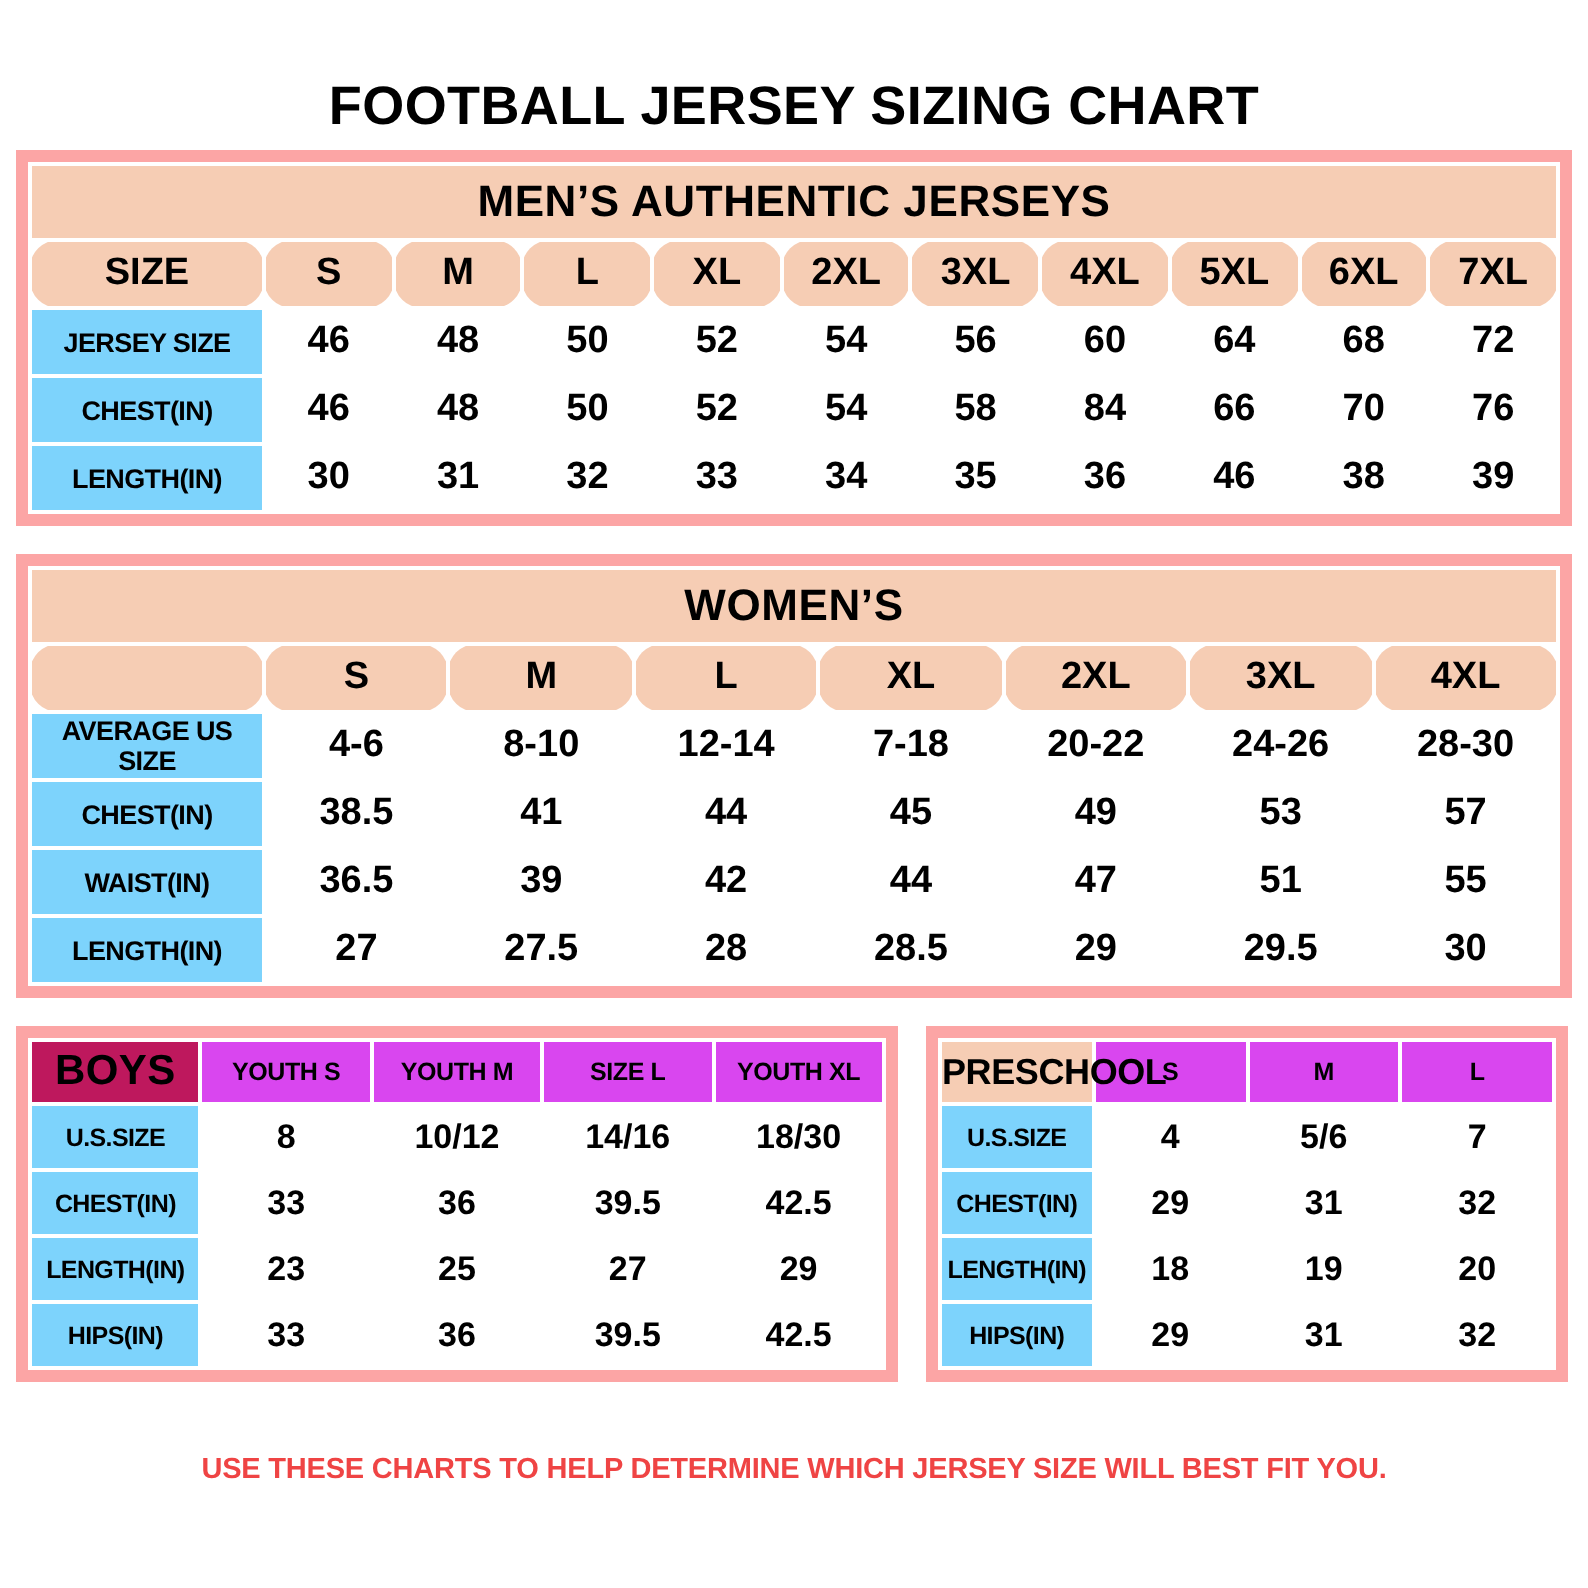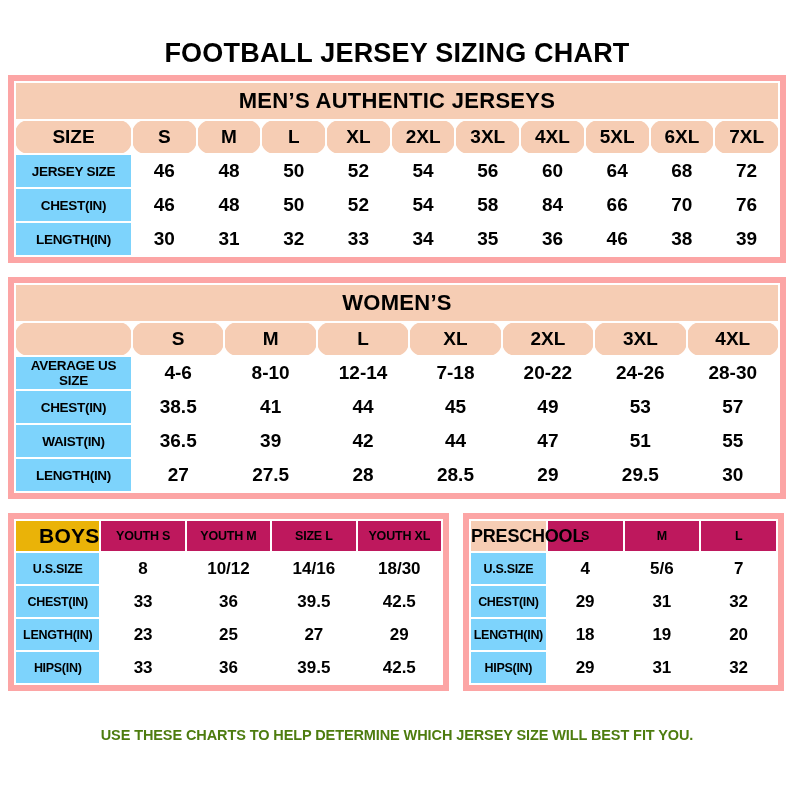--- a/index.html
+++ b/index.html
@@ -57,21 +57,21 @@
     height: 36px;
     letter-spacing: 0.3px;
   }
   .hdr {
     background: #f6cdb4;
     font-size: 19px;
     height: 32px;
     border-radius: 14px;
   }
   .hdr-small {
-    background: #be185d;
+    background: #d946ef;
     font-size: 11.5px;
     height: 30px;
     letter-spacing: -0.2px;
   }
   .rowlabel {
     background: #7dd3fc;
     font-size: 13.5px;
     letter-spacing: -0.3px;
   }
   .cell {
@@ -92,27 +92,27 @@
   .bottom {
     display: flex;
     gap: 14px;
     align-items: flex-start;
   }
   .bottom .left { width: 441px; }
   .bottom .right { width: 321px; }
   .boys .cell, .pre .cell { font-size: 17px; height: 31px; }
   .boys .rowlabel, .pre .rowlabel { font-size: 12.5px; }
   .boys .hdr-small, .pre .hdr-small { font-size: 12.5px; }
-  .boys-title { font-size: 21px; background: #eab308; letter-spacing: 0.2px; text-align: right;}
+  .boys-title { font-size: 21px; background: #be185d; letter-spacing: 0.2px;}
   .pre-title { font-size: 18px; background: #f6cdb4; letter-spacing: -0.2px;}
   .footer {
     text-align: center;
     font-size: 14.5px;
     font-weight: bold;
-    color: #4d7c0f;
+    color: #ef4444;
     margin-top: 22px;
     letter-spacing: -0.1px;
   }
 </style>
 </head>
 <body>
 
 <div class="page">
 
   <div class="title">FOOTBALL JERSEY SIZING CHART</div>

